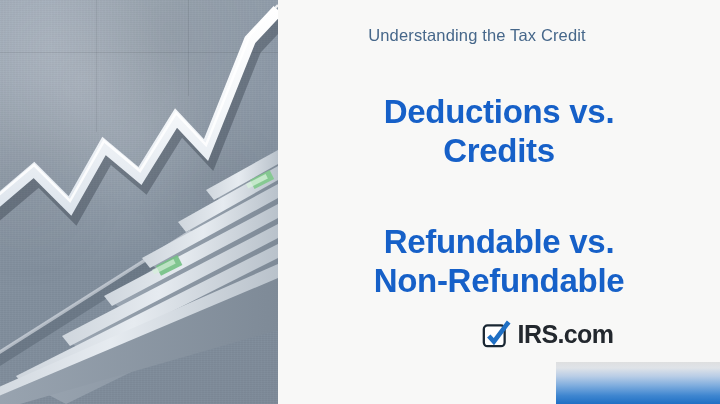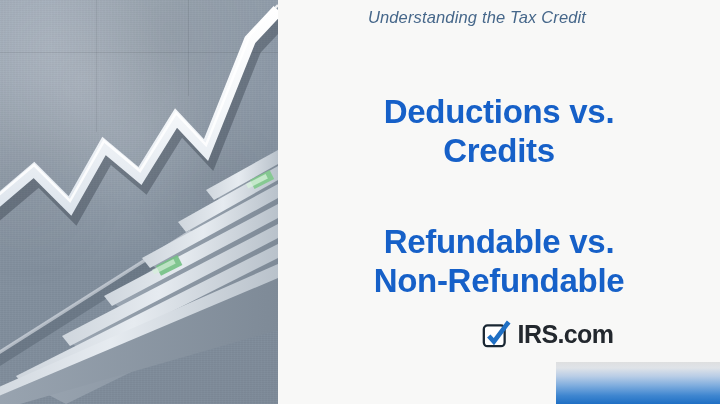--- a/index.html
+++ b/index.html
@@ -80,28 +80,27 @@
     left: 278px;
     top: 0;
     width: 5px;
     height: 404px;
     background: linear-gradient(90deg, rgba(255,255,255,.55), rgba(248,248,247,1));
   }
 
   #subtitle {
     position: absolute;
     left: 0;
-    top: 8px;
+    top: 26px;
     width: 398px;
     text-align: center;
     font-size: 16.5px;
     font-weight: 400;
     color: #46678a;
     letter-spacing: .15px;
-    font-style: italic;
   }
 
   .headline {
     position: absolute;
     left: 0;
     width: 442px;
     text-align: center;
     font-size: 33px;
     line-height: 39px;
     font-weight: bold;

